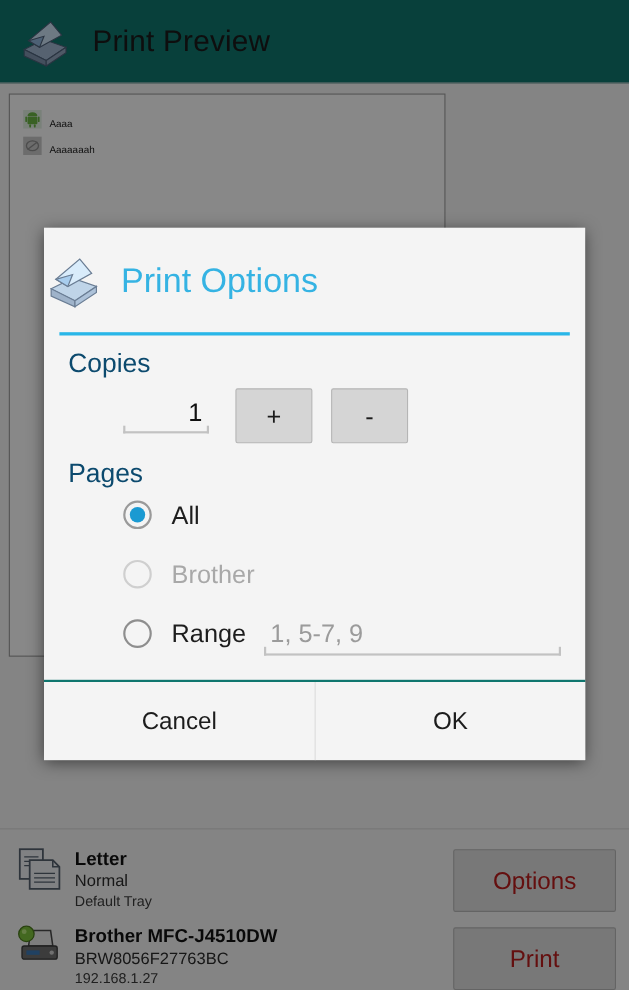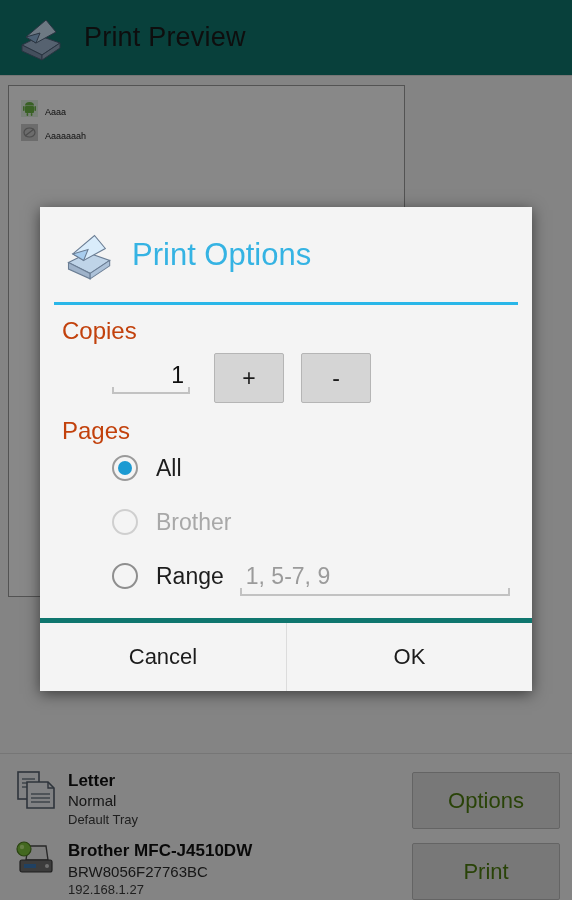--- a/index.html
+++ b/index.html
@@ -117,21 +117,21 @@
     align-items: flex-end;
     gap: 14px;
   }
   .footer-btn {
     width: 148px;
     height: 62px;
     background: #dedede;
     border: 1px solid #b9b9b9;
     border-radius: 2px;
     font-size: 22px;
-    color: #4d7c0f;
+    color: #b91c1c;
     font-family: "Liberation Sans", sans-serif;
     cursor: pointer;
   }
 
   
   .scrim {
     position: absolute;
     inset: 0;
     background: rgba(0,0,0,0.46);
   }
@@ -145,21 +145,20 @@
     height: 484px;
     background: #f4f4f4;
     box-shadow: 0 3px 14px rgba(0,0,0,.55);
     display: flex;
     flex-direction: column;
   }
   .dialog-header {
     height: 95px;
     display: flex;
     align-items: center;
-    padding-left: 22px;
     flex: 0 0 auto;
   }
   .dialog-header-icon { width: 52px; height: 50px; flex: 0 0 auto; }
   .dialog-title {
     font-size: 31px;
     color: #35b3e3;
     margin-left: 18px;
     font-weight: 400;
   }
   .dialog-divider {
@@ -169,21 +168,21 @@
     flex: 0 0 auto;
   }
 
   .dialog-body {
     flex: 1 1 auto;
     padding: 12px 0 0 22px;
     overflow: hidden;
   }
   .section-label {
     font-size: 24px;
-    color: #c2410c;
+    color: #0c4a6e;
     margin-bottom: 8px;
   }
 
   
   .copies-row {
     display: flex;
     align-items: center;
     margin-bottom: 14px;
   }
   .copies-field {
@@ -269,21 +268,21 @@
     left: 0; right: 0; bottom: 0;
     height: 8px;
     border-bottom: 2px solid #c2c2c2;
     border-left: 2px solid #c2c2c2;
     border-right: 2px solid #c2c2c2;
   }
 
   .dialog-buttons {
     flex: 0 0 auto;
     height: 73px;
-    border-top: 5px solid #0f766e;
+    border-top: 2px solid #0f766e;
     display: flex;
   }
   .dialog-btn {
     flex: 1 1 50%;
     background: #f4f4f4;
     border: none;
     font-size: 22px;
     color: #1c1c1c;
     cursor: pointer;
     font-family: "Liberation Sans", sans-serif;

